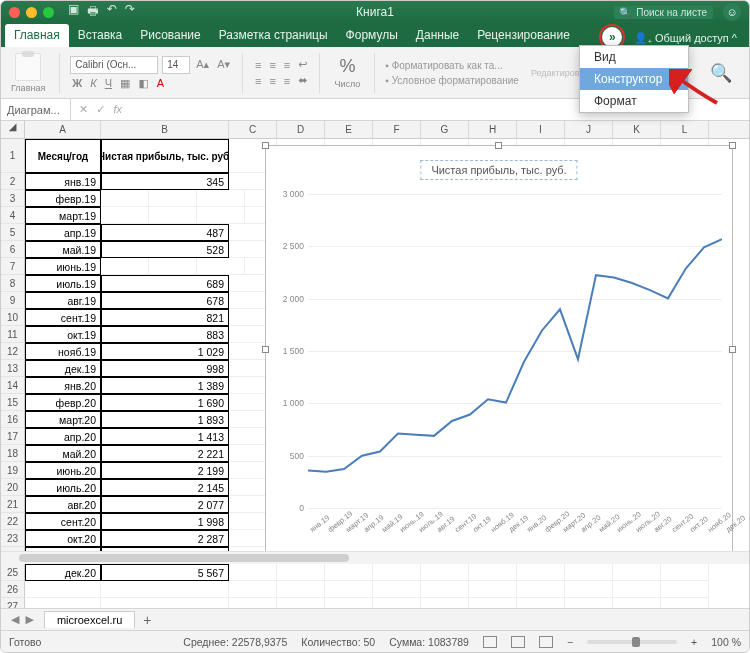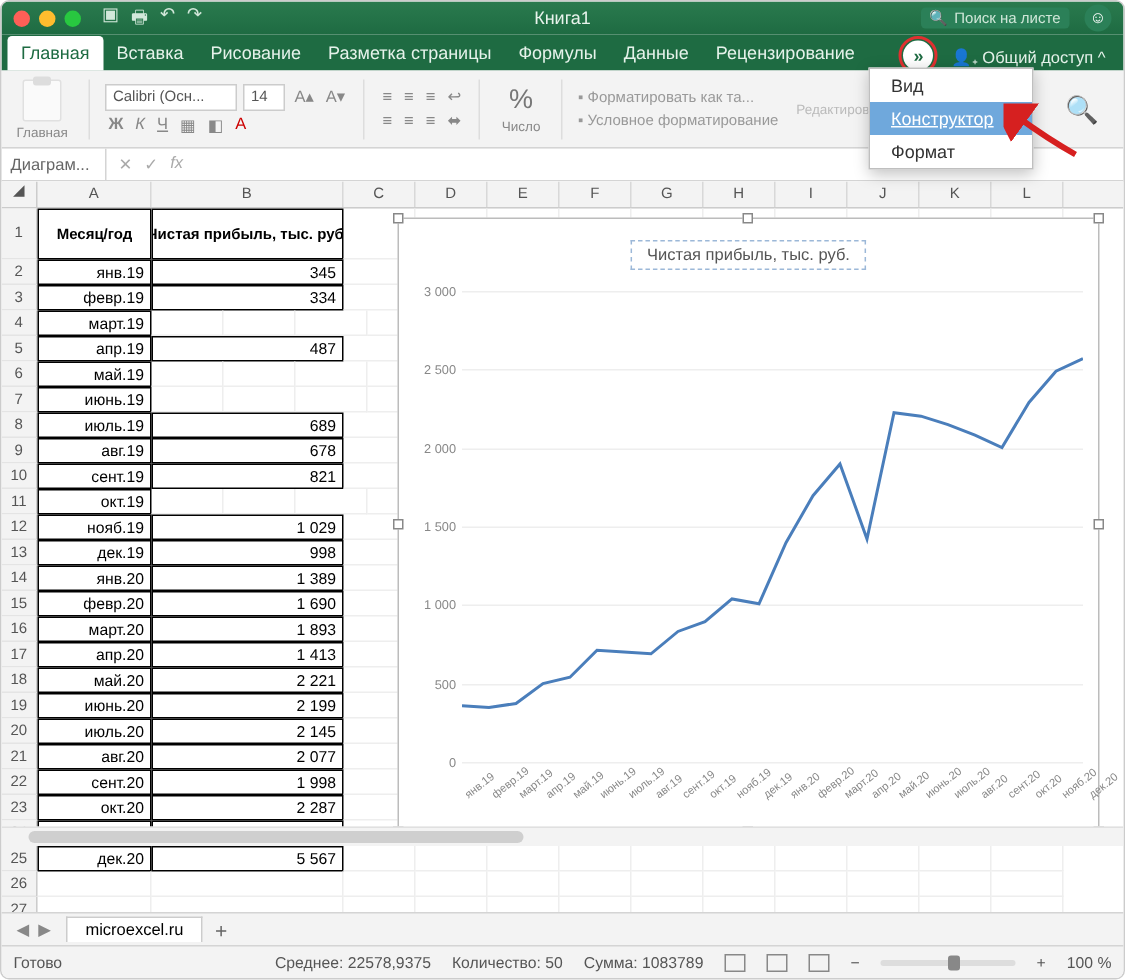--- a/index.html
+++ b/index.html
@@ -32,21 +32,21 @@
   .fontrow { display:flex; gap:4px; align-items:center; }
   .sel { height:18px; border:1px solid #ccc; background:#fff; padding:0 4px; font-size:10px; display:flex; align-items:center; color:#555;}
   .icn-btn { color:#888; font-size:11px; padding:0 2px;}
   .sep { width:1px; height:40px; background:#ddd; margin:0 4px;}
   .pct { font-size:18px; color:#777; }
   .grplabel { font-size:9px; color:#888;}
   
   
   .dropdown { position:absolute; right:60px; top:-2px; background:#fff; border:1px solid #bfbfbf; box-shadow:0 3px 10px rgba(0,0,0,.25); z-index:50; min-width:110px; }
   .dropdown div { padding:4px 14px; font-size:12px; color:#333; }
-  .dropdown .hl { background:#6fa8dc; color:#fff;text-decoration:underline; }
+  .dropdown .hl { background:#6fa8dc; color:#fff; }
   .arrow-annot { position:absolute; right:30px; top:22px; z-index:60; pointer-events:none;}
   
   
   .fxbar { height:22px; border-bottom:1px solid #d4d4d4; display:flex; align-items:center; font-size:11px; color:#666; }
   .namebox { width:70px; padding:0 6px; border-right:1px solid #d4d4d4; height:100%; display:flex; align-items:center;}
   .fxbtns { display:flex; gap:8px; padding:0 8px; color:#aaa;}
   
   
   .grid-wrap { position:absolute; top:120px; left:0; right:0; bottom:44px; overflow:hidden; background:#fff;}
   .colheads { display:flex; height:18px; background:#f3f3f3; border-bottom:1px solid #ccc;}
@@ -246,21 +246,20 @@
         <div class="cell" style="width: 48px; border-top: none; border-right: 1px solid rgb(238, 238, 238); border-bottom: 1px solid rgb(238, 238, 238); border-left: none; border-image: initial;"></div>
         <div class="cell" style="width: 48px; border-top: none; border-right: 1px solid rgb(238, 238, 238); border-bottom: 1px solid rgb(238, 238, 238); border-left: none; border-image: initial;"></div>
         <div class="cell" style="width: 48px; border-top: none; border-right: 1px solid rgb(238, 238, 238); border-bottom: 1px solid rgb(238, 238, 238); border-left: none; border-image: initial;"></div>
         <div class="cell" style="width: 48px; border-top: none; border-right: 1px solid rgb(238, 238, 238); border-bottom: 1px solid rgb(238, 238, 238); border-left: none; border-image: initial;"></div>
         <div class="cell" style="width: 48px; border-top: none; border-right: 1px solid rgb(238, 238, 238); border-bottom: 1px solid rgb(238, 238, 238); border-left: none; border-image: initial;"></div>
         <div class="cell" style="width: 48px; border-top: none; border-right: 1px solid rgb(238, 238, 238); border-bottom: 1px solid rgb(238, 238, 238); border-left: none; border-image: initial;"></div>
       </div>
       <div class="row">
         <div class="rownum-col">3</div>
         <div class="cell brd" style="width: 76px;">февр.19</div>
-        <div class="cell brd" style="width: 128px;">334</div>
         <div class="cell" style="width: 48px; border-top: none; border-right: 1px solid rgb(238, 238, 238); border-bottom: 1px solid rgb(238, 238, 238); border-left: none; border-image: initial;"></div>
         <div class="cell" style="width: 48px; border-top: none; border-right: 1px solid rgb(238, 238, 238); border-bottom: 1px solid rgb(238, 238, 238); border-left: none; border-image: initial;"></div>
         <div class="cell" style="width: 48px; border-top: none; border-right: 1px solid rgb(238, 238, 238); border-bottom: 1px solid rgb(238, 238, 238); border-left: none; border-image: initial;"></div>
         <div class="cell" style="width: 48px; border-top: none; border-right: 1px solid rgb(238, 238, 238); border-bottom: 1px solid rgb(238, 238, 238); border-left: none; border-image: initial;"></div>
         <div class="cell" style="width: 48px; border-top: none; border-right: 1px solid rgb(238, 238, 238); border-bottom: 1px solid rgb(238, 238, 238); border-left: none; border-image: initial;"></div>
         <div class="cell" style="width: 48px; border-top: none; border-right: 1px solid rgb(238, 238, 238); border-bottom: 1px solid rgb(238, 238, 238); border-left: none; border-image: initial;"></div>
         <div class="cell" style="width: 48px; border-top: none; border-right: 1px solid rgb(238, 238, 238); border-bottom: 1px solid rgb(238, 238, 238); border-left: none; border-image: initial;"></div>
         <div class="cell" style="width: 48px; border-top: none; border-right: 1px solid rgb(238, 238, 238); border-bottom: 1px solid rgb(238, 238, 238); border-left: none; border-image: initial;"></div>
         <div class="cell" style="width: 48px; border-top: none; border-right: 1px solid rgb(238, 238, 238); border-bottom: 1px solid rgb(238, 238, 238); border-left: none; border-image: initial;"></div>
         <div class="cell" style="width: 48px; border-top: none; border-right: 1px solid rgb(238, 238, 238); border-bottom: 1px solid rgb(238, 238, 238); border-left: none; border-image: initial;"></div>
@@ -290,20 +289,21 @@
         <div class="cell" style="width: 48px; border-top: none; border-right: 1px solid rgb(238, 238, 238); border-bottom: 1px solid rgb(238, 238, 238); border-left: none; border-image: initial;"></div>
         <div class="cell" style="width: 48px; border-top: none; border-right: 1px solid rgb(238, 238, 238); border-bottom: 1px solid rgb(238, 238, 238); border-left: none; border-image: initial;"></div>
         <div class="cell" style="width: 48px; border-top: none; border-right: 1px solid rgb(238, 238, 238); border-bottom: 1px solid rgb(238, 238, 238); border-left: none; border-image: initial;"></div>
         <div class="cell" style="width: 48px; border-top: none; border-right: 1px solid rgb(238, 238, 238); border-bottom: 1px solid rgb(238, 238, 238); border-left: none; border-image: initial;"></div>
         <div class="cell" style="width: 48px; border-top: none; border-right: 1px solid rgb(238, 238, 238); border-bottom: 1px solid rgb(238, 238, 238); border-left: none; border-image: initial;"></div>
         <div class="cell" style="width: 48px; border-top: none; border-right: 1px solid rgb(238, 238, 238); border-bottom: 1px solid rgb(238, 238, 238); border-left: none; border-image: initial;"></div>
       </div>
       <div class="row">
         <div class="rownum-col">6</div>
         <div class="cell brd" style="width: 76px;">май.19</div>
+        <div class="cell brd" style="width: 128px;">528</div>
         <div class="cell" style="width: 48px; border-top: none; border-right: 1px solid rgb(238, 238, 238); border-bottom: 1px solid rgb(238, 238, 238); border-left: none; border-image: initial;"></div>
         <div class="cell" style="width: 48px; border-top: none; border-right: 1px solid rgb(238, 238, 238); border-bottom: 1px solid rgb(238, 238, 238); border-left: none; border-image: initial;"></div>
         <div class="cell" style="width: 48px; border-top: none; border-right: 1px solid rgb(238, 238, 238); border-bottom: 1px solid rgb(238, 238, 238); border-left: none; border-image: initial;"></div>
         <div class="cell" style="width: 48px; border-top: none; border-right: 1px solid rgb(238, 238, 238); border-bottom: 1px solid rgb(238, 238, 238); border-left: none; border-image: initial;"></div>
         <div class="cell" style="width: 48px; border-top: none; border-right: 1px solid rgb(238, 238, 238); border-bottom: 1px solid rgb(238, 238, 238); border-left: none; border-image: initial;"></div>
         <div class="cell" style="width: 48px; border-top: none; border-right: 1px solid rgb(238, 238, 238); border-bottom: 1px solid rgb(238, 238, 238); border-left: none; border-image: initial;"></div>
         <div class="cell" style="width: 48px; border-top: none; border-right: 1px solid rgb(238, 238, 238); border-bottom: 1px solid rgb(238, 238, 238); border-left: none; border-image: initial;"></div>
         <div class="cell" style="width: 48px; border-top: none; border-right: 1px solid rgb(238, 238, 238); border-bottom: 1px solid rgb(238, 238, 238); border-left: none; border-image: initial;"></div>
         <div class="cell" style="width: 48px; border-top: none; border-right: 1px solid rgb(238, 238, 238); border-bottom: 1px solid rgb(238, 238, 238); border-left: none; border-image: initial;"></div>
         <div class="cell" style="width: 48px; border-top: none; border-right: 1px solid rgb(238, 238, 238); border-bottom: 1px solid rgb(238, 238, 238); border-left: none; border-image: initial;"></div>
@@ -363,20 +363,21 @@
         <div class="cell" style="width: 48px; border-top: none; border-right: 1px solid rgb(238, 238, 238); border-bottom: 1px solid rgb(238, 238, 238); border-left: none; border-image: initial;"></div>
         <div class="cell" style="width: 48px; border-top: none; border-right: 1px solid rgb(238, 238, 238); border-bottom: 1px solid rgb(238, 238, 238); border-left: none; border-image: initial;"></div>
         <div class="cell" style="width: 48px; border-top: none; border-right: 1px solid rgb(238, 238, 238); border-bottom: 1px solid rgb(238, 238, 238); border-left: none; border-image: initial;"></div>
         <div class="cell" style="width: 48px; border-top: none; border-right: 1px solid rgb(238, 238, 238); border-bottom: 1px solid rgb(238, 238, 238); border-left: none; border-image: initial;"></div>
         <div class="cell" style="width: 48px; border-top: none; border-right: 1px solid rgb(238, 238, 238); border-bottom: 1px solid rgb(238, 238, 238); border-left: none; border-image: initial;"></div>
         <div class="cell" style="width: 48px; border-top: none; border-right: 1px solid rgb(238, 238, 238); border-bottom: 1px solid rgb(238, 238, 238); border-left: none; border-image: initial;"></div>
       </div>
       <div class="row">
         <div class="rownum-col">11</div>
         <div class="cell brd" style="width: 76px;">окт.19</div>
+        <div class="cell brd" style="width: 128px;">883</div>
         <div class="cell" style="width: 48px; border-top: none; border-right: 1px solid rgb(238, 238, 238); border-bottom: 1px solid rgb(238, 238, 238); border-left: none; border-image: initial;"></div>
         <div class="cell" style="width: 48px; border-top: none; border-right: 1px solid rgb(238, 238, 238); border-bottom: 1px solid rgb(238, 238, 238); border-left: none; border-image: initial;"></div>
         <div class="cell" style="width: 48px; border-top: none; border-right: 1px solid rgb(238, 238, 238); border-bottom: 1px solid rgb(238, 238, 238); border-left: none; border-image: initial;"></div>
         <div class="cell" style="width: 48px; border-top: none; border-right: 1px solid rgb(238, 238, 238); border-bottom: 1px solid rgb(238, 238, 238); border-left: none; border-image: initial;"></div>
         <div class="cell" style="width: 48px; border-top: none; border-right: 1px solid rgb(238, 238, 238); border-bottom: 1px solid rgb(238, 238, 238); border-left: none; border-image: initial;"></div>
         <div class="cell" style="width: 48px; border-top: none; border-right: 1px solid rgb(238, 238, 238); border-bottom: 1px solid rgb(238, 238, 238); border-left: none; border-image: initial;"></div>
         <div class="cell" style="width: 48px; border-top: none; border-right: 1px solid rgb(238, 238, 238); border-bottom: 1px solid rgb(238, 238, 238); border-left: none; border-image: initial;"></div>
         <div class="cell" style="width: 48px; border-top: none; border-right: 1px solid rgb(238, 238, 238); border-bottom: 1px solid rgb(238, 238, 238); border-left: none; border-image: initial;"></div>
         <div class="cell" style="width: 48px; border-top: none; border-right: 1px solid rgb(238, 238, 238); border-bottom: 1px solid rgb(238, 238, 238); border-left: none; border-image: initial;"></div>
         <div class="cell" style="width: 48px; border-top: none; border-right: 1px solid rgb(238, 238, 238); border-bottom: 1px solid rgb(238, 238, 238); border-left: none; border-image: initial;"></div>

